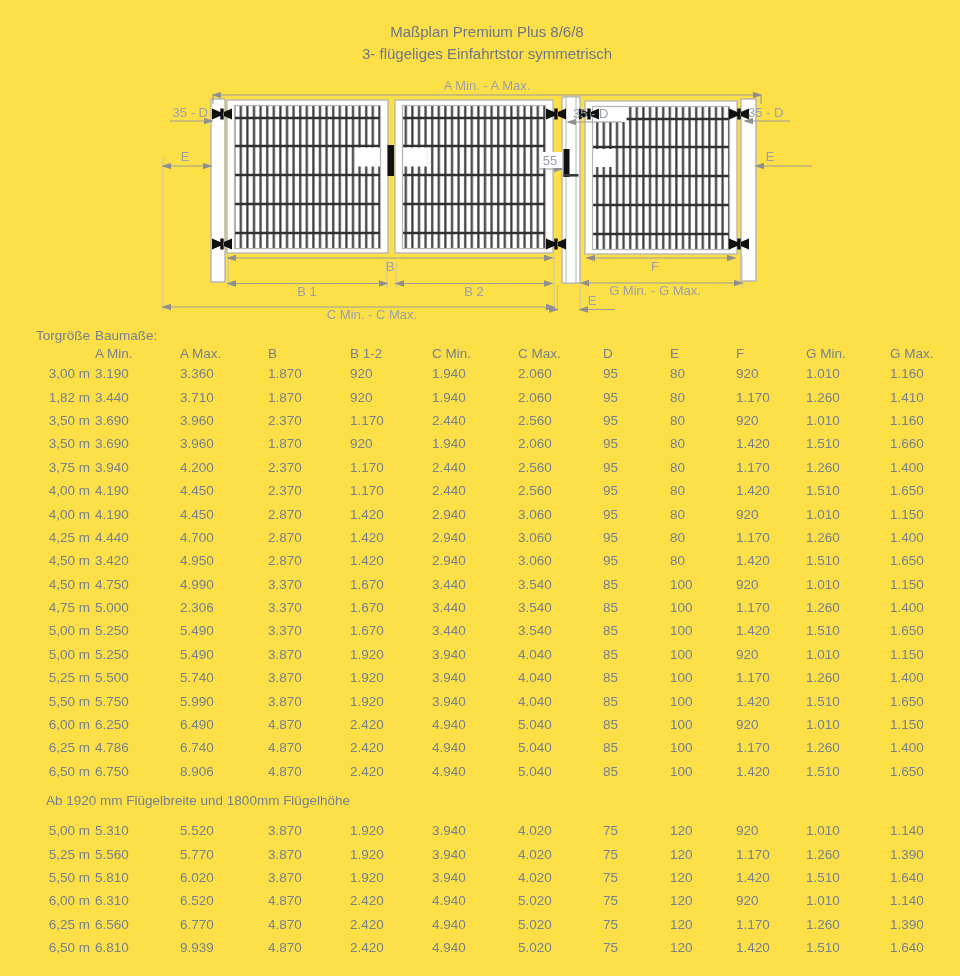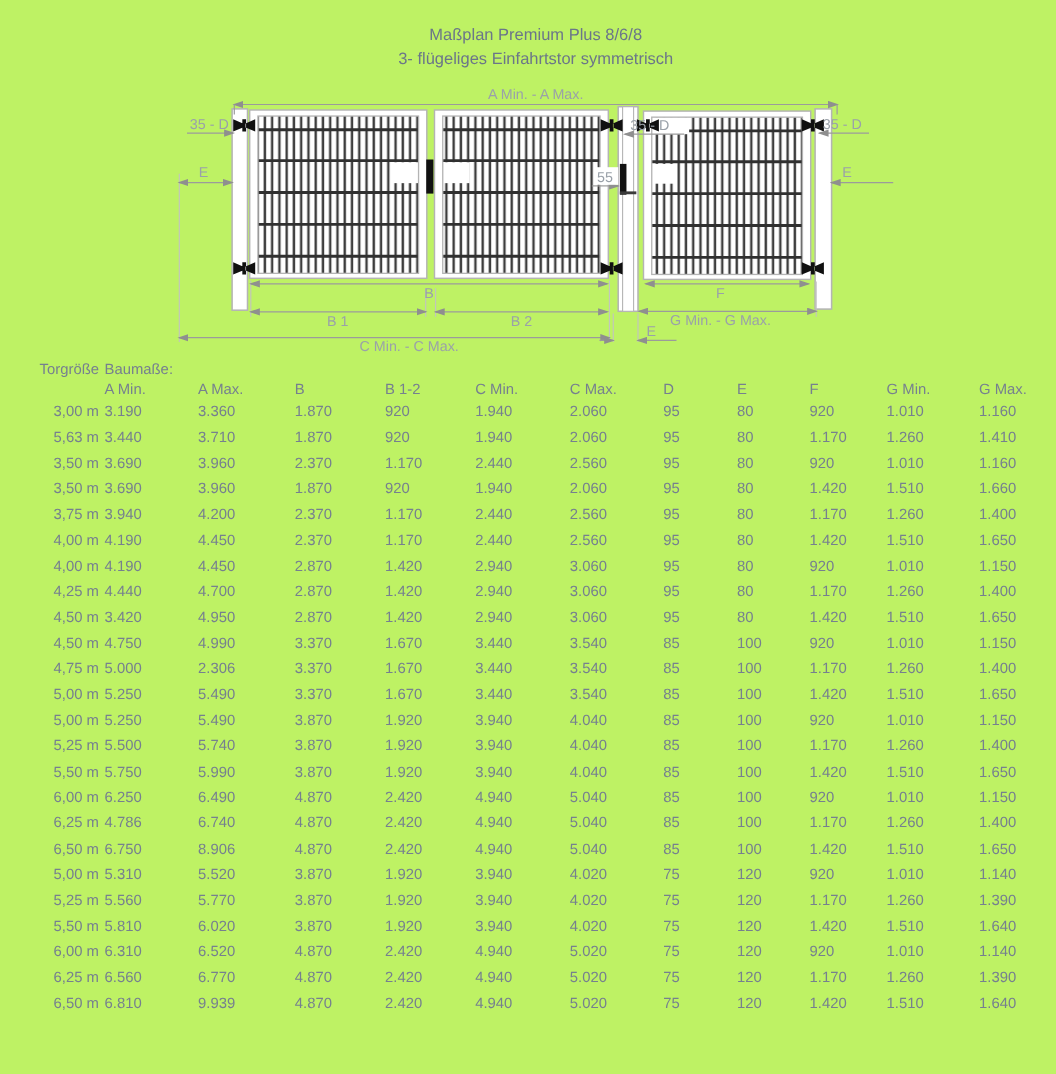--- a/index.html
+++ b/index.html
@@ -1,17 +1,17 @@
 <!DOCTYPE html>
 <html><head>
 <meta charset="utf-8">
 <style>
   html,body { margin:0; padding:0; background:#ffffff; }
   body { font-family:"Liberation Sans", sans-serif; }
-  .page { position:relative; width:960px; height:976px; background:#bef264; overflow:hidden; }
+  .page { position:relative; width:960px; height:976px; background:#fde047; overflow:hidden; }
 
   .title-block { position:absolute; top:21px; left:0; width:974px; text-align:center;
                  color:#6b7689; font-size:15px; line-height:21.5px; }
 
   svg.diagram { position:absolute; top:0; left:0; }
   svg.diagram text { font-family:"Liberation Sans", sans-serif; font-size:13px; fill:#9aa1a9; }
 
   .table-wrap { position:absolute; left:35px; top:326px; width:921px; color:#76808f; font-size:13.5px; }
   .trow { display:grid; grid-template-columns:60px 85px 88px 82px 82px 86px 85px 67px 66px 70px 84px 66px;
           height:23.4px; align-items:center; }
@@ -177,21 +177,21 @@
           <div class="cell">920</div>
           <div class="cell">1.940</div>
           <div class="cell">2.060</div>
           <div class="cell">95</div>
           <div class="cell">80</div>
           <div class="cell">920</div>
           <div class="cell">1.010</div>
           <div class="cell">1.160</div>
         </div>
         <div class="trow">
-          <div class="cell">5,63 m</div>
+          <div class="cell">1,82 m</div>
           <div class="cell">3.440</div>
           <div class="cell">3.710</div>
           <div class="cell">1.870</div>
           <div class="cell">920</div>
           <div class="cell">1.940</div>
           <div class="cell">2.060</div>
           <div class="cell">95</div>
           <div class="cell">80</div>
           <div class="cell">1.170</div>
           <div class="cell">1.260</div>
@@ -414,20 +414,21 @@
           <div class="cell">4.870</div>
           <div class="cell">2.420</div>
           <div class="cell">4.940</div>
           <div class="cell">5.040</div>
           <div class="cell">85</div>
           <div class="cell">100</div>
           <div class="cell">1.420</div>
           <div class="cell">1.510</div>
           <div class="cell">1.650</div>
         </div>
+        <div class="note-row">Ab 1920 mm Flügelbreite und 1800mm Flügelhöhe</div>
         <div class="trow">
           <div class="cell">5,00 m</div>
           <div class="cell">5.310</div>
           <div class="cell">5.520</div>
           <div class="cell">3.870</div>
           <div class="cell">1.920</div>
           <div class="cell">3.940</div>
           <div class="cell">4.020</div>
           <div class="cell">75</div>
           <div class="cell">120</div>

